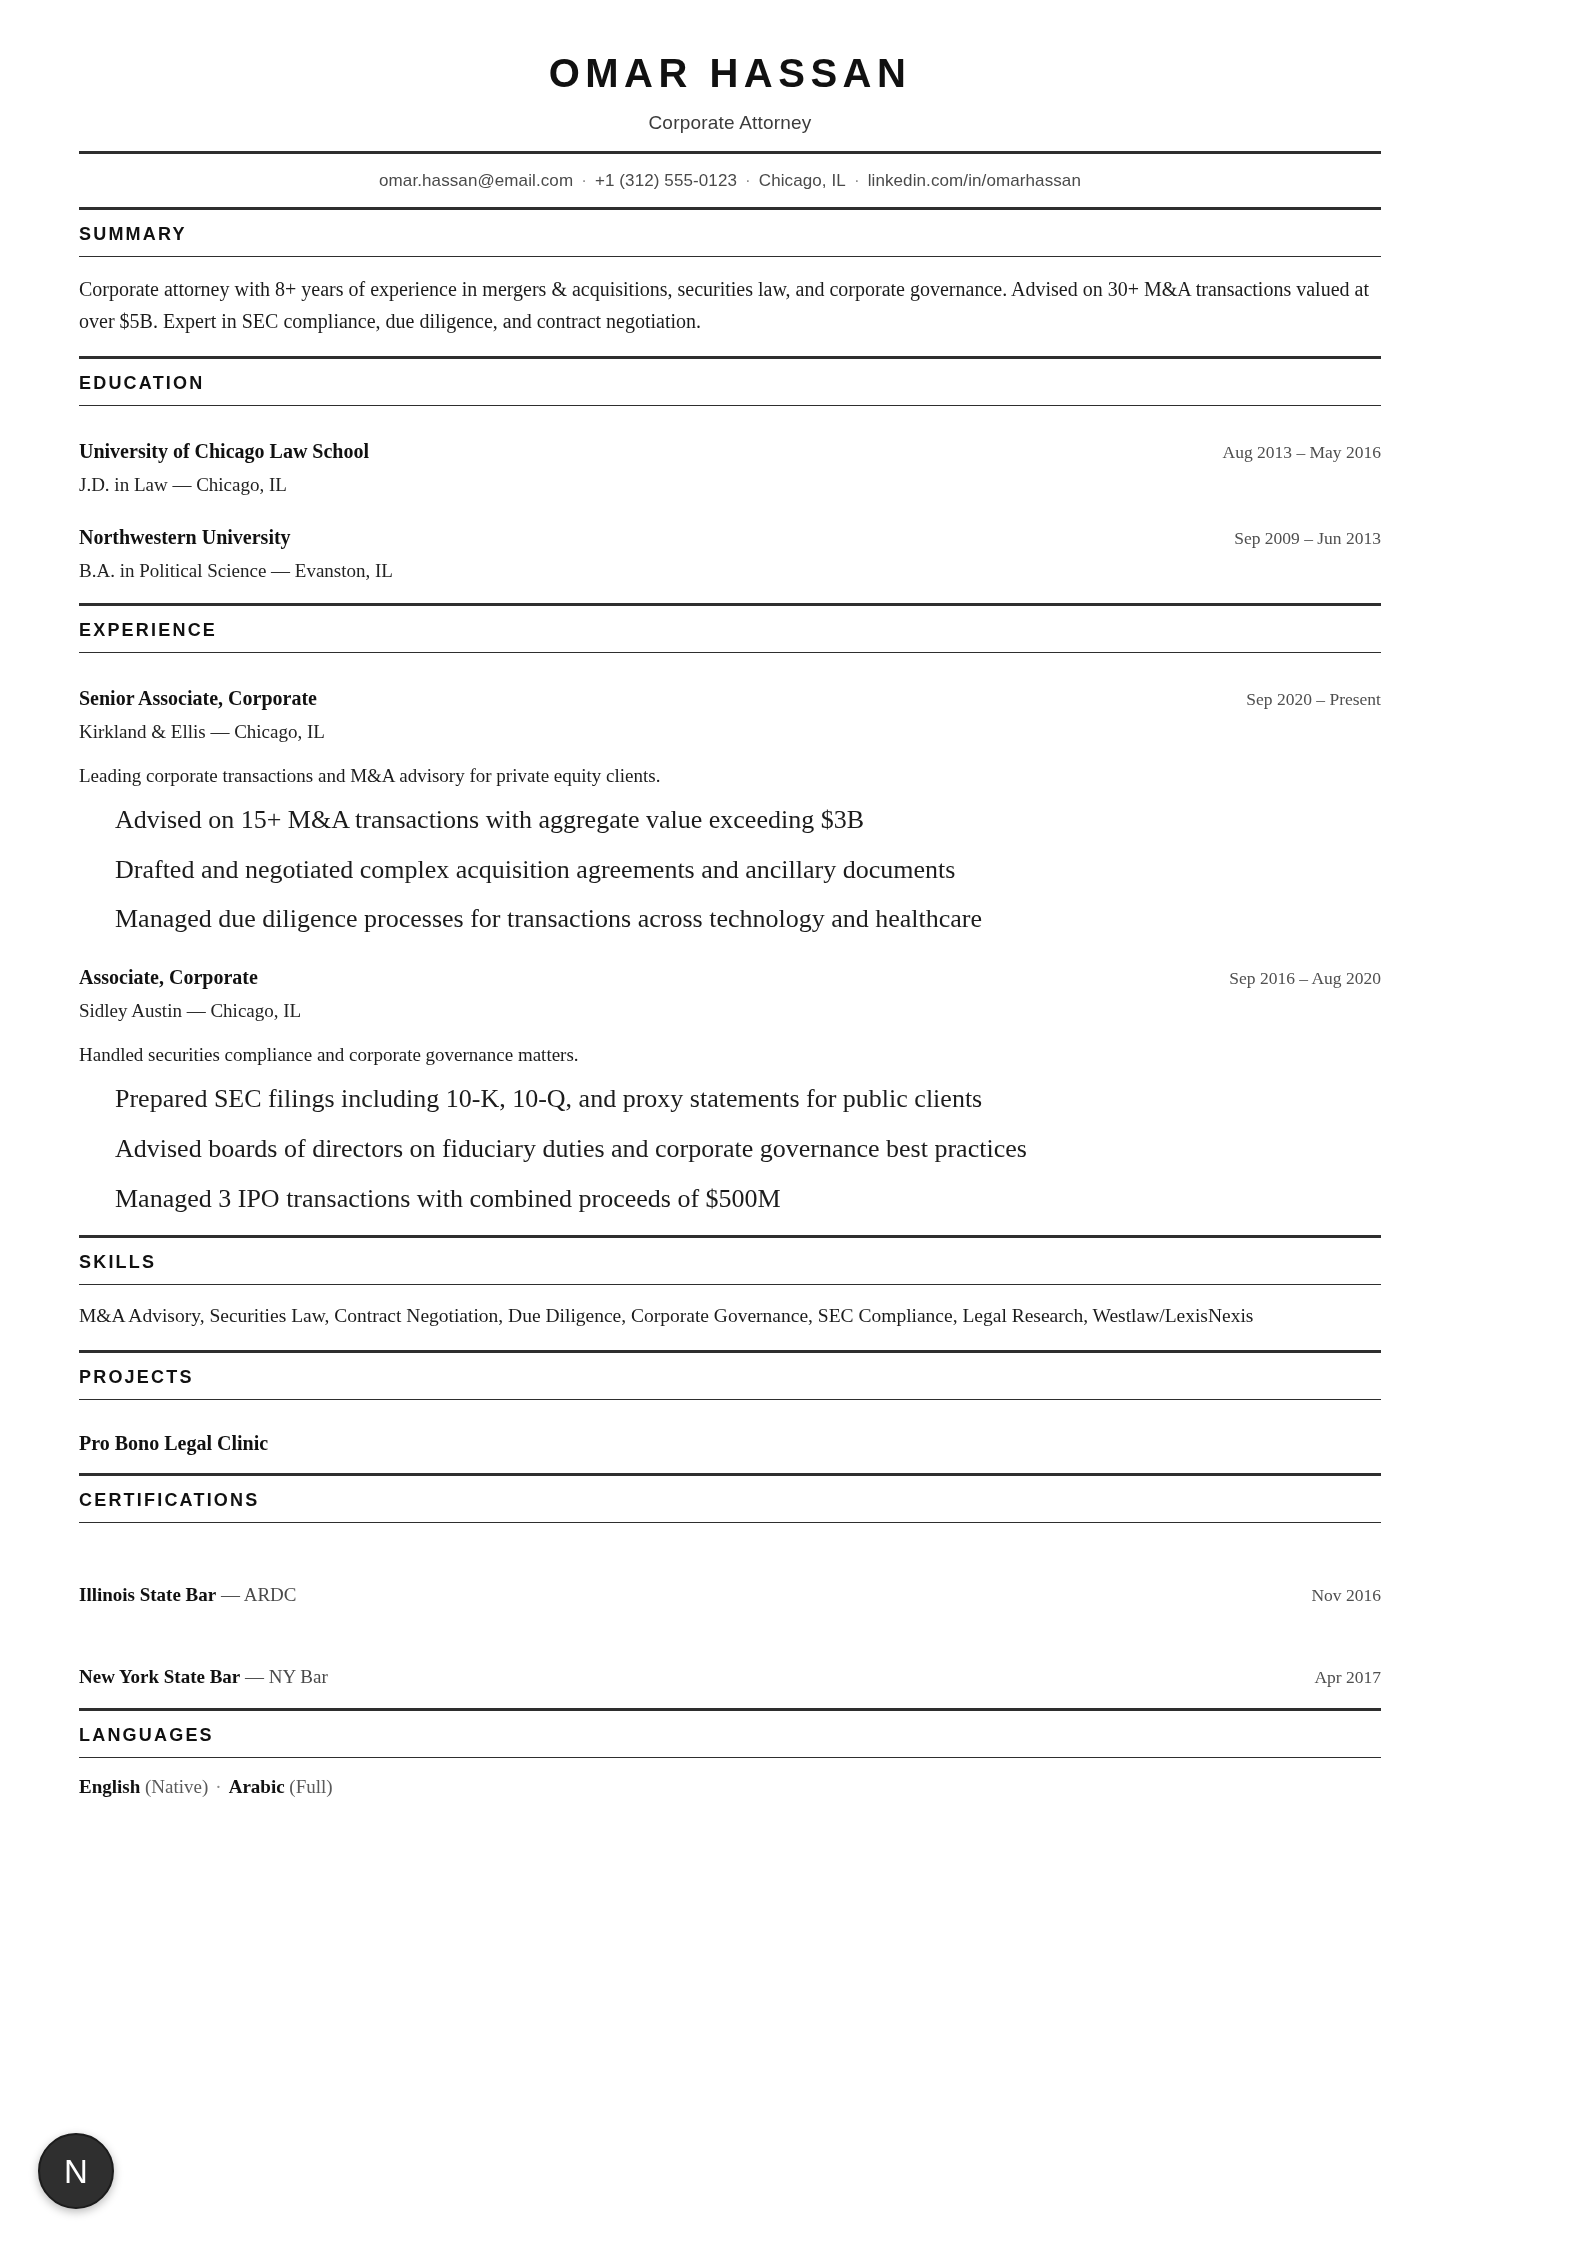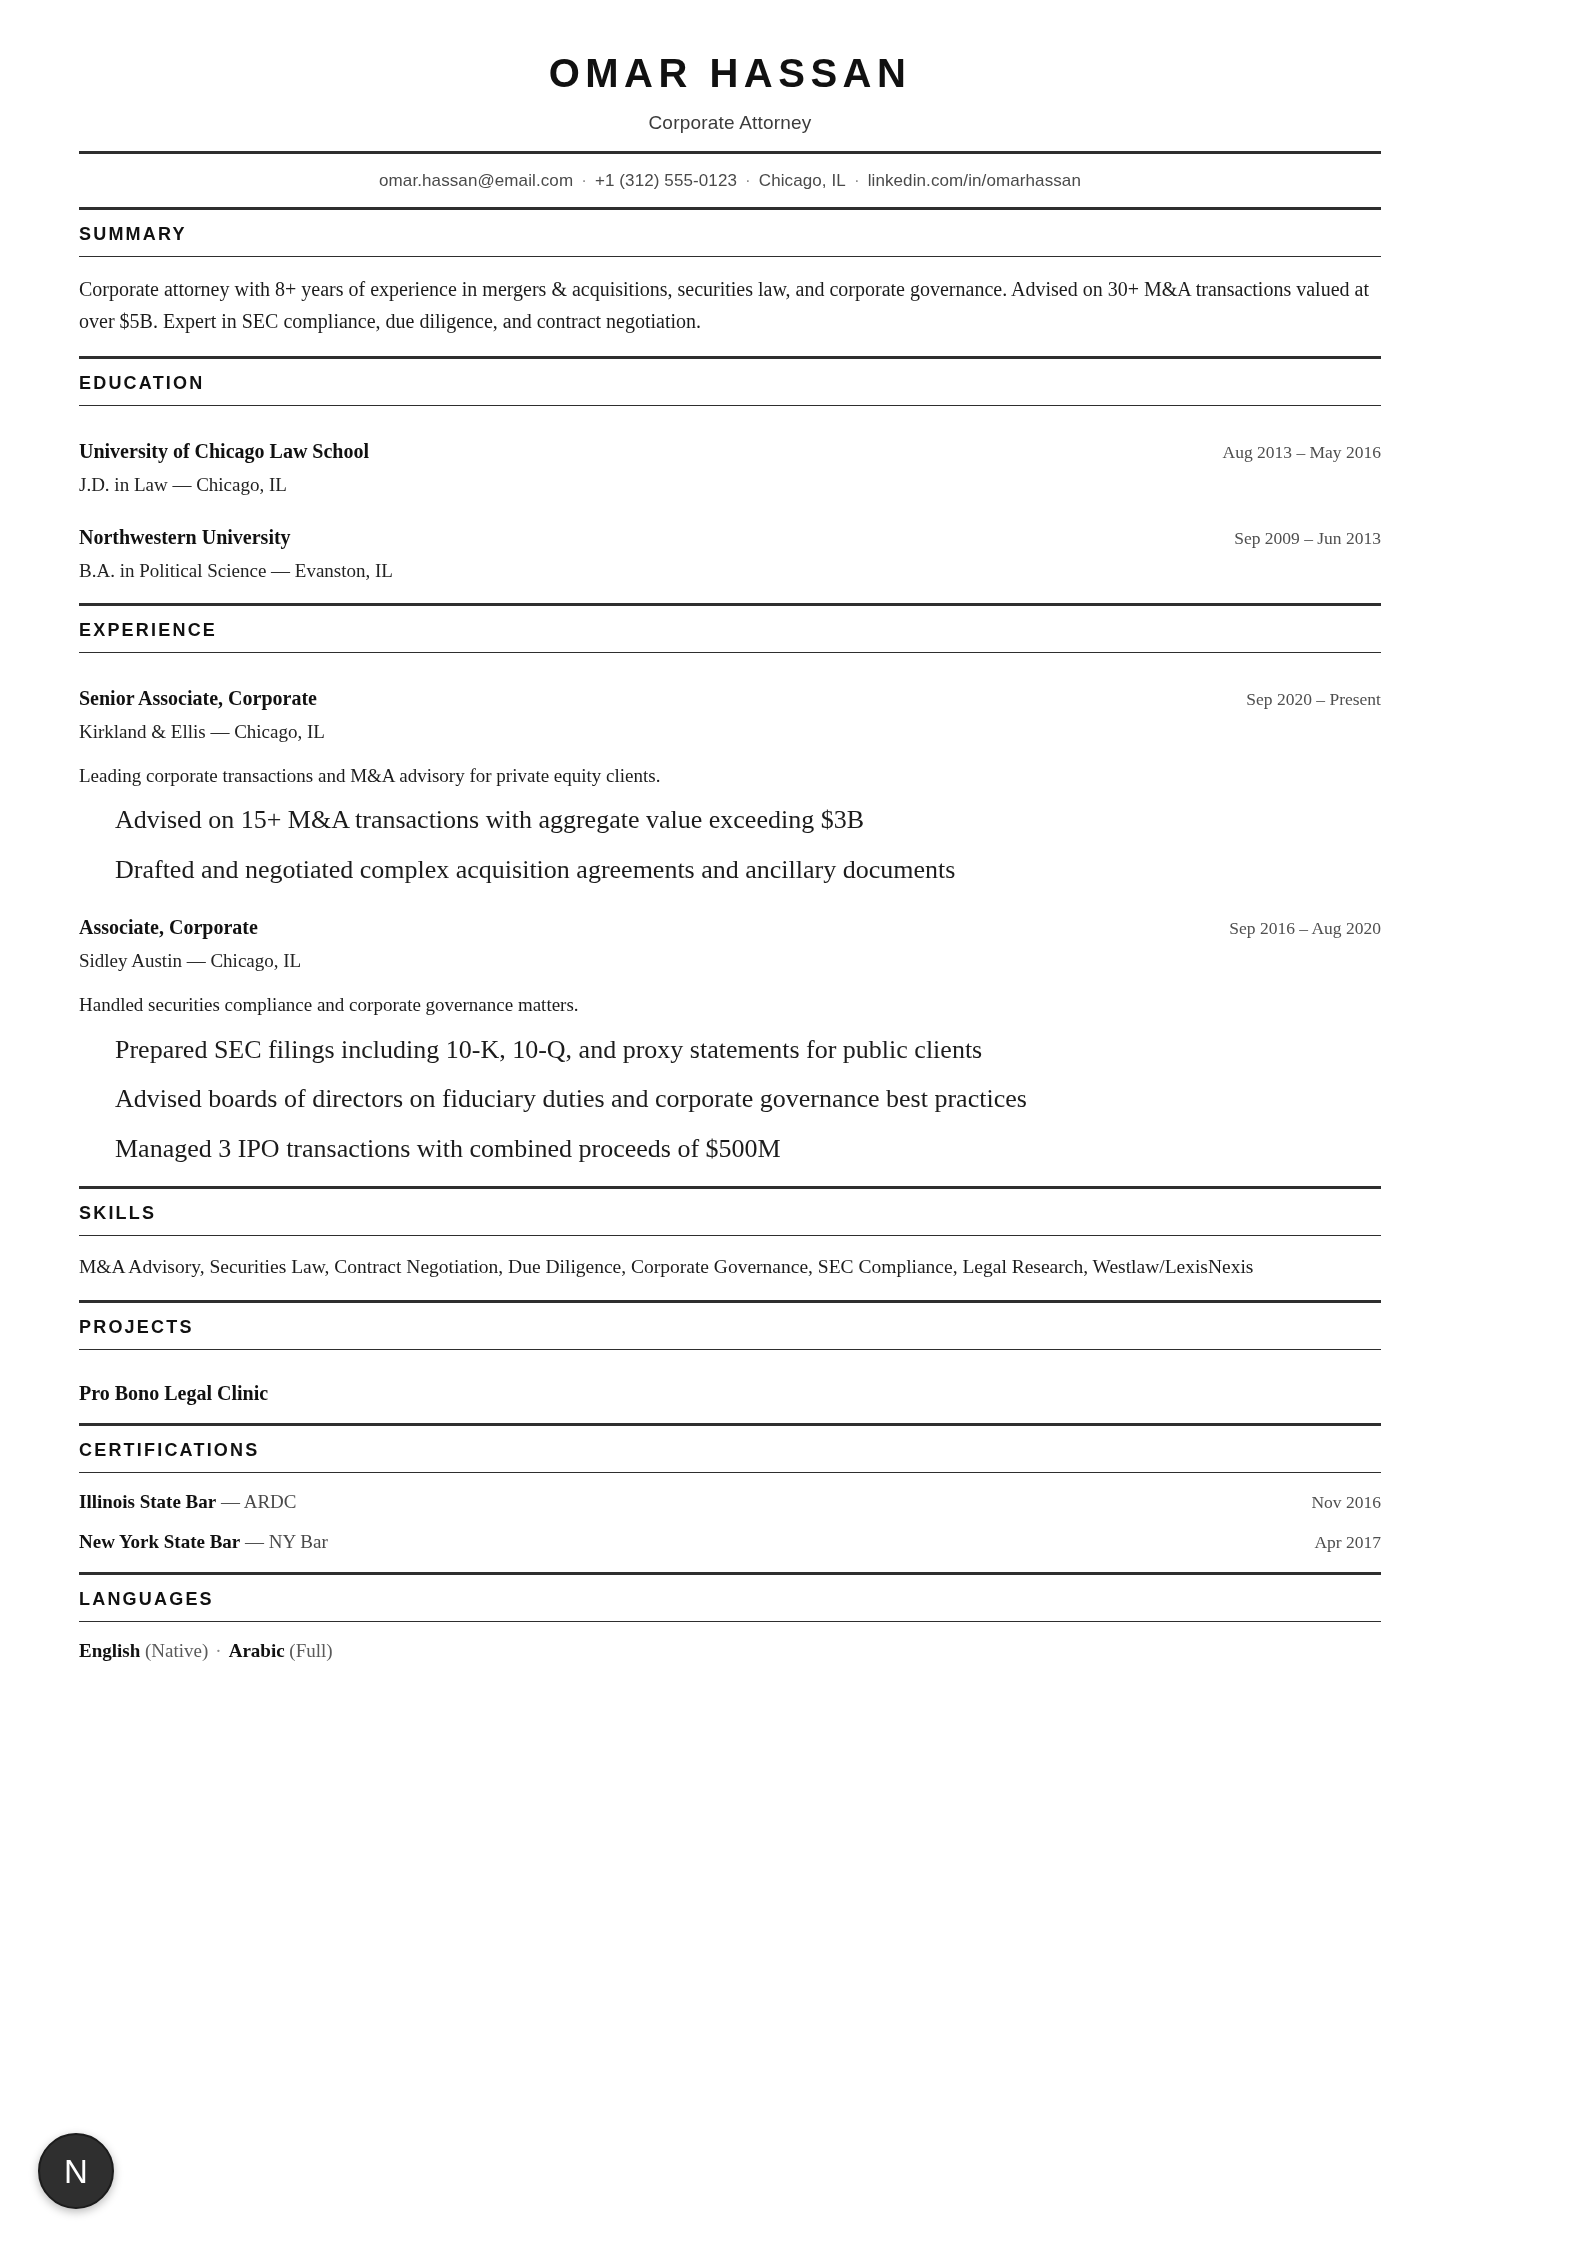--- a/index.html
+++ b/index.html
@@ -168,21 +168,21 @@
   
   .cert-row {
     display: flex;
     align-items: baseline;
     justify-content: space-between;
     gap: 24px;
     margin-bottom: 14px;
   }
   .cert-row:last-child { margin-bottom: 0; }
 
-  .cert-left { font-size: 19px; line-height: 1.35; }
+  .cert-left { font-size: 19px; line-height: 1.35; margin-top: 43px; }
   .cert-name { font-weight: bold; color: #111111; }
   .cert-issuer { color: #4a4a4a; }
   .cert-date {
     font-size: 17.5px;
     color: #4f4f4f;
     white-space: nowrap;
   }
 
   
   .lang-line { font-size: 19px; line-height: 1.4; }
@@ -274,20 +274,21 @@
       <div class="entry">
         <div class="entry-row">
           <div class="entry-title">Senior Associate, Corporate</div>
           <div class="entry-date">Sep 2020 – Present</div>
         </div>
         <div class="entry-sub">Kirkland &amp; Ellis — Chicago, IL</div>
         <div class="entry-desc">Leading corporate transactions and M&amp;A advisory for private equity clients.</div>
         <div class="bullets">
           <div class="bullet">Advised on 15+ M&amp;A transactions with aggregate value exceeding $3B</div>
           <div class="bullet">Drafted and negotiated complex acquisition agreements and ancillary documents</div>
+          <div class="bullet">Managed due diligence processes for transactions across technology and healthcare</div>
         </div>
       </div>
 
       <div class="entry">
         <div class="entry-row">
           <div class="entry-title">Associate, Corporate</div>
           <div class="entry-date">Sep 2016 – Aug 2020</div>
         </div>
         <div class="entry-sub">Sidley Austin — Chicago, IL</div>
         <div class="entry-desc">Handled securities compliance and corporate governance matters.</div>

